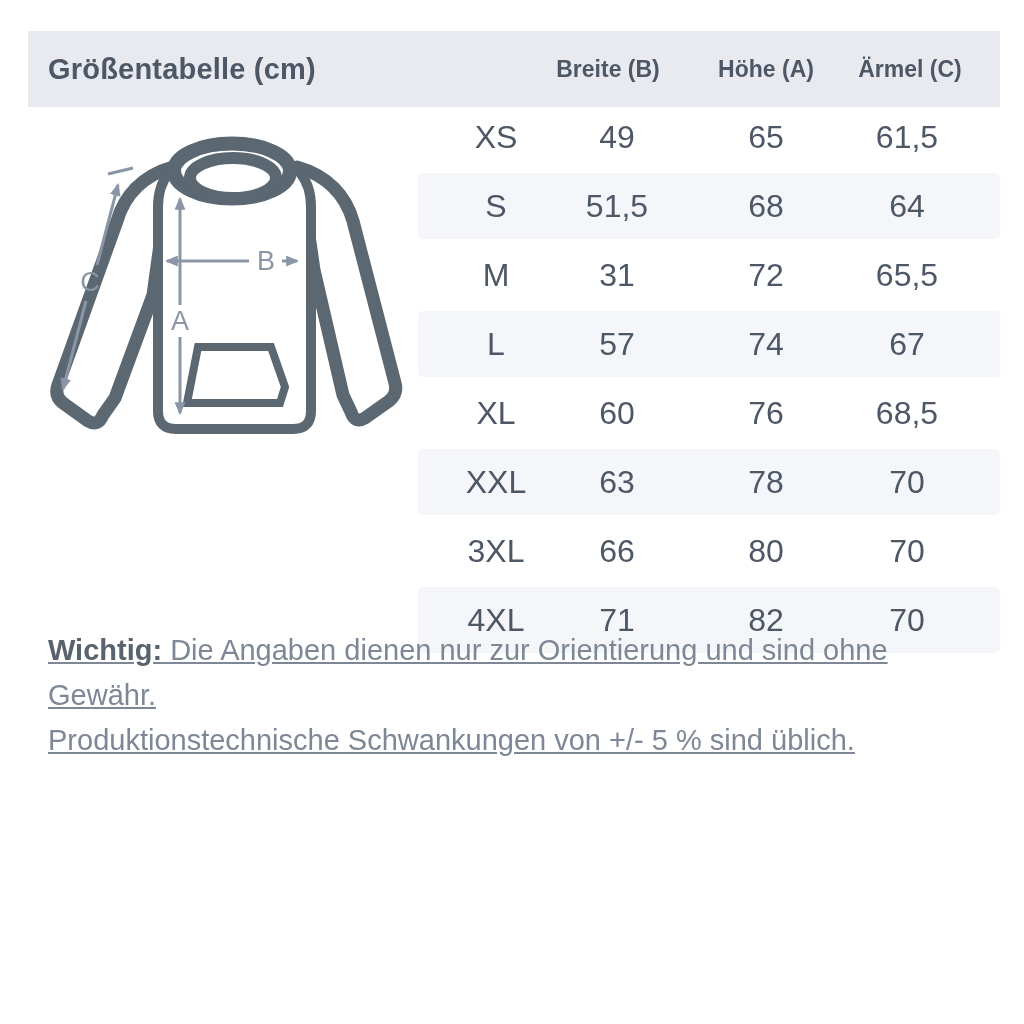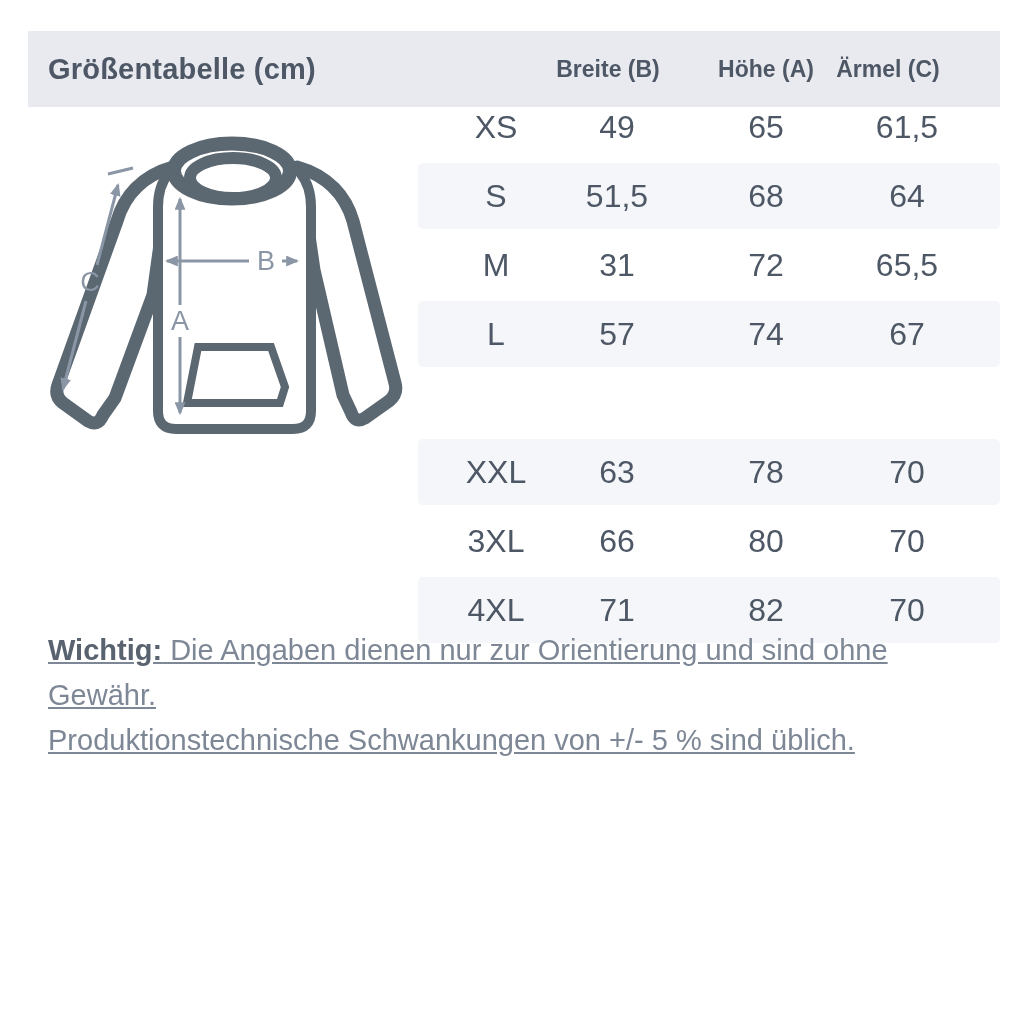--- a/index.html
+++ b/index.html
@@ -23,23 +23,23 @@
     letter-spacing:.2px;
   }
   .col-head{
     position:absolute;top:0;height:100%;
     display:flex;align-items:center;justify-content:center;
     font-size:23px;font-weight:bold;color:var(--text,#4d5765);
     white-space:nowrap;
   }
   .col-head.h-b{left:505px;width:150px;}
   .col-head.h-a{left:663px;width:150px;}
-  .col-head.h-c{left:780px;width:160px;}
+  .col-head.h-c{left:802px;width:160px;}
   
-  .rows{position:absolute;left:0;top:93px;width:1024px;height:552px;}
+  .rows{position:absolute;left:0;top:103px;width:1024px;height:552px;}
   .row{position:absolute;left:0;width:100%;height:69px;}
   .row.striped::before{
     content:"";position:absolute;left:418px;width:582px;top:1px;bottom:2px;
     background:var(--stripe_bg,#f5f6f9);border-radius:5px;
   }
   .cell{
     position:absolute;top:0;height:100%;
     display:flex;align-items:center;justify-content:center;
     font-size:32px;color:var(--text,#4d5765);white-space:nowrap;
   }
@@ -91,20 +91,26 @@
         <div class="cell c-size">M</div>
         <div class="cell c-b">31</div>
         <div class="cell c-a">72</div>
         <div class="cell c-c">65,5</div>
       </div>
       <div class="row striped" style="top: 207px;">
         <div class="cell c-size">L</div>
         <div class="cell c-b">57</div>
         <div class="cell c-a">74</div>
         <div class="cell c-c">67</div>
+      </div>
+      <div class="row" style="top: 276px;">
+        <div class="cell c-size">XL</div>
+        <div class="cell c-b">60</div>
+        <div class="cell c-a">76</div>
+        <div class="cell c-c">68,5</div>
       </div>
       <div class="row striped" style="top: 345px;">
         <div class="cell c-size">XXL</div>
         <div class="cell c-b">63</div>
         <div class="cell c-a">78</div>
         <div class="cell c-c">70</div>
       </div>
       <div class="row" style="top: 414px;">
         <div class="cell c-size">3XL</div>
         <div class="cell c-b">66</div>

